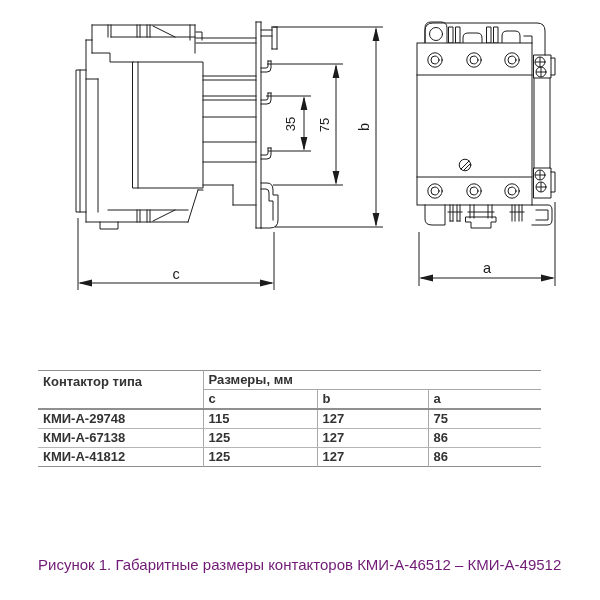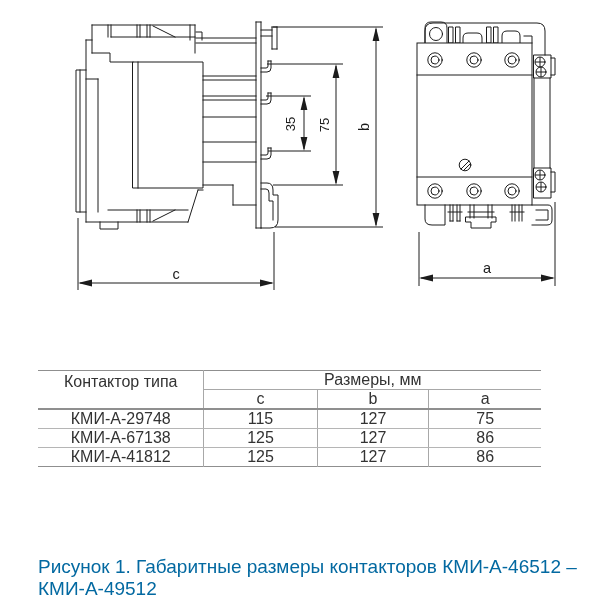--- a/index.html
+++ b/index.html
@@ -2,30 +2,30 @@
 <html><head>
 <meta charset="utf-8">
 <style>
   html,body{margin:0;padding:0;background:#ffffff;}
   .page{position:relative;width:600px;height:600px;background:#fff;overflow:hidden;
         font-family:"Liberation Sans",sans-serif;}
   .drawing{position:absolute;left:0;top:0;}
   svg text{font-family:"Liberation Sans",sans-serif;fill:#1c1c1c;}
   .dims-table{position:absolute;left:38px;top:370px;width:503px;border-collapse:collapse;
         table-layout:fixed;border-top:1px solid #8f8f8f;border-bottom:1px solid #8f8f8f;}
-  .dims-table th,.dims-table td{font-size:16px;font-weight:400;color:#333;text-align:center;
+  .dims-table th,.dims-table td{font-size:13px;font-weight:700;color:#333;text-align:left;
         padding:2px 4px 2px 5px;height:14px;line-height:14px;white-space:nowrap;}
   th.type-h{border-bottom:2px solid #8f8f8f;vertical-align:top;padding-top:4px;}
   th.group-h{border-bottom:1px solid #a8a8a8;border-left:1px solid #a8a8a8;margin-top:6px;}
   tr.h2 th{border-bottom:2px solid #8f8f8f;}
   tr.h2 th.colsep{border-left:1px solid #a8a8a8;}
   tr.data td{border-bottom:1px solid #b5b5b5;}
   tr.data.last td{border-bottom:none;}
   tr.data td.colsep{border-left:1px solid #a8a8a8;}
-  .caption{position:absolute;left:38px;top:556px;font-size:19px;color:#0369a1;}
+  .caption{position:absolute;left:38px;top:556px;font-size:15px;color:#701a75;}
 </style>
 </head>
 <body>
 
 <div class="page">
 
   <svg class="drawing" width="600" height="345" viewBox="0 0 600 345">
 
     <g stroke="#1c1c1c" stroke-width="1" fill="none" stroke-linecap="square">
 

